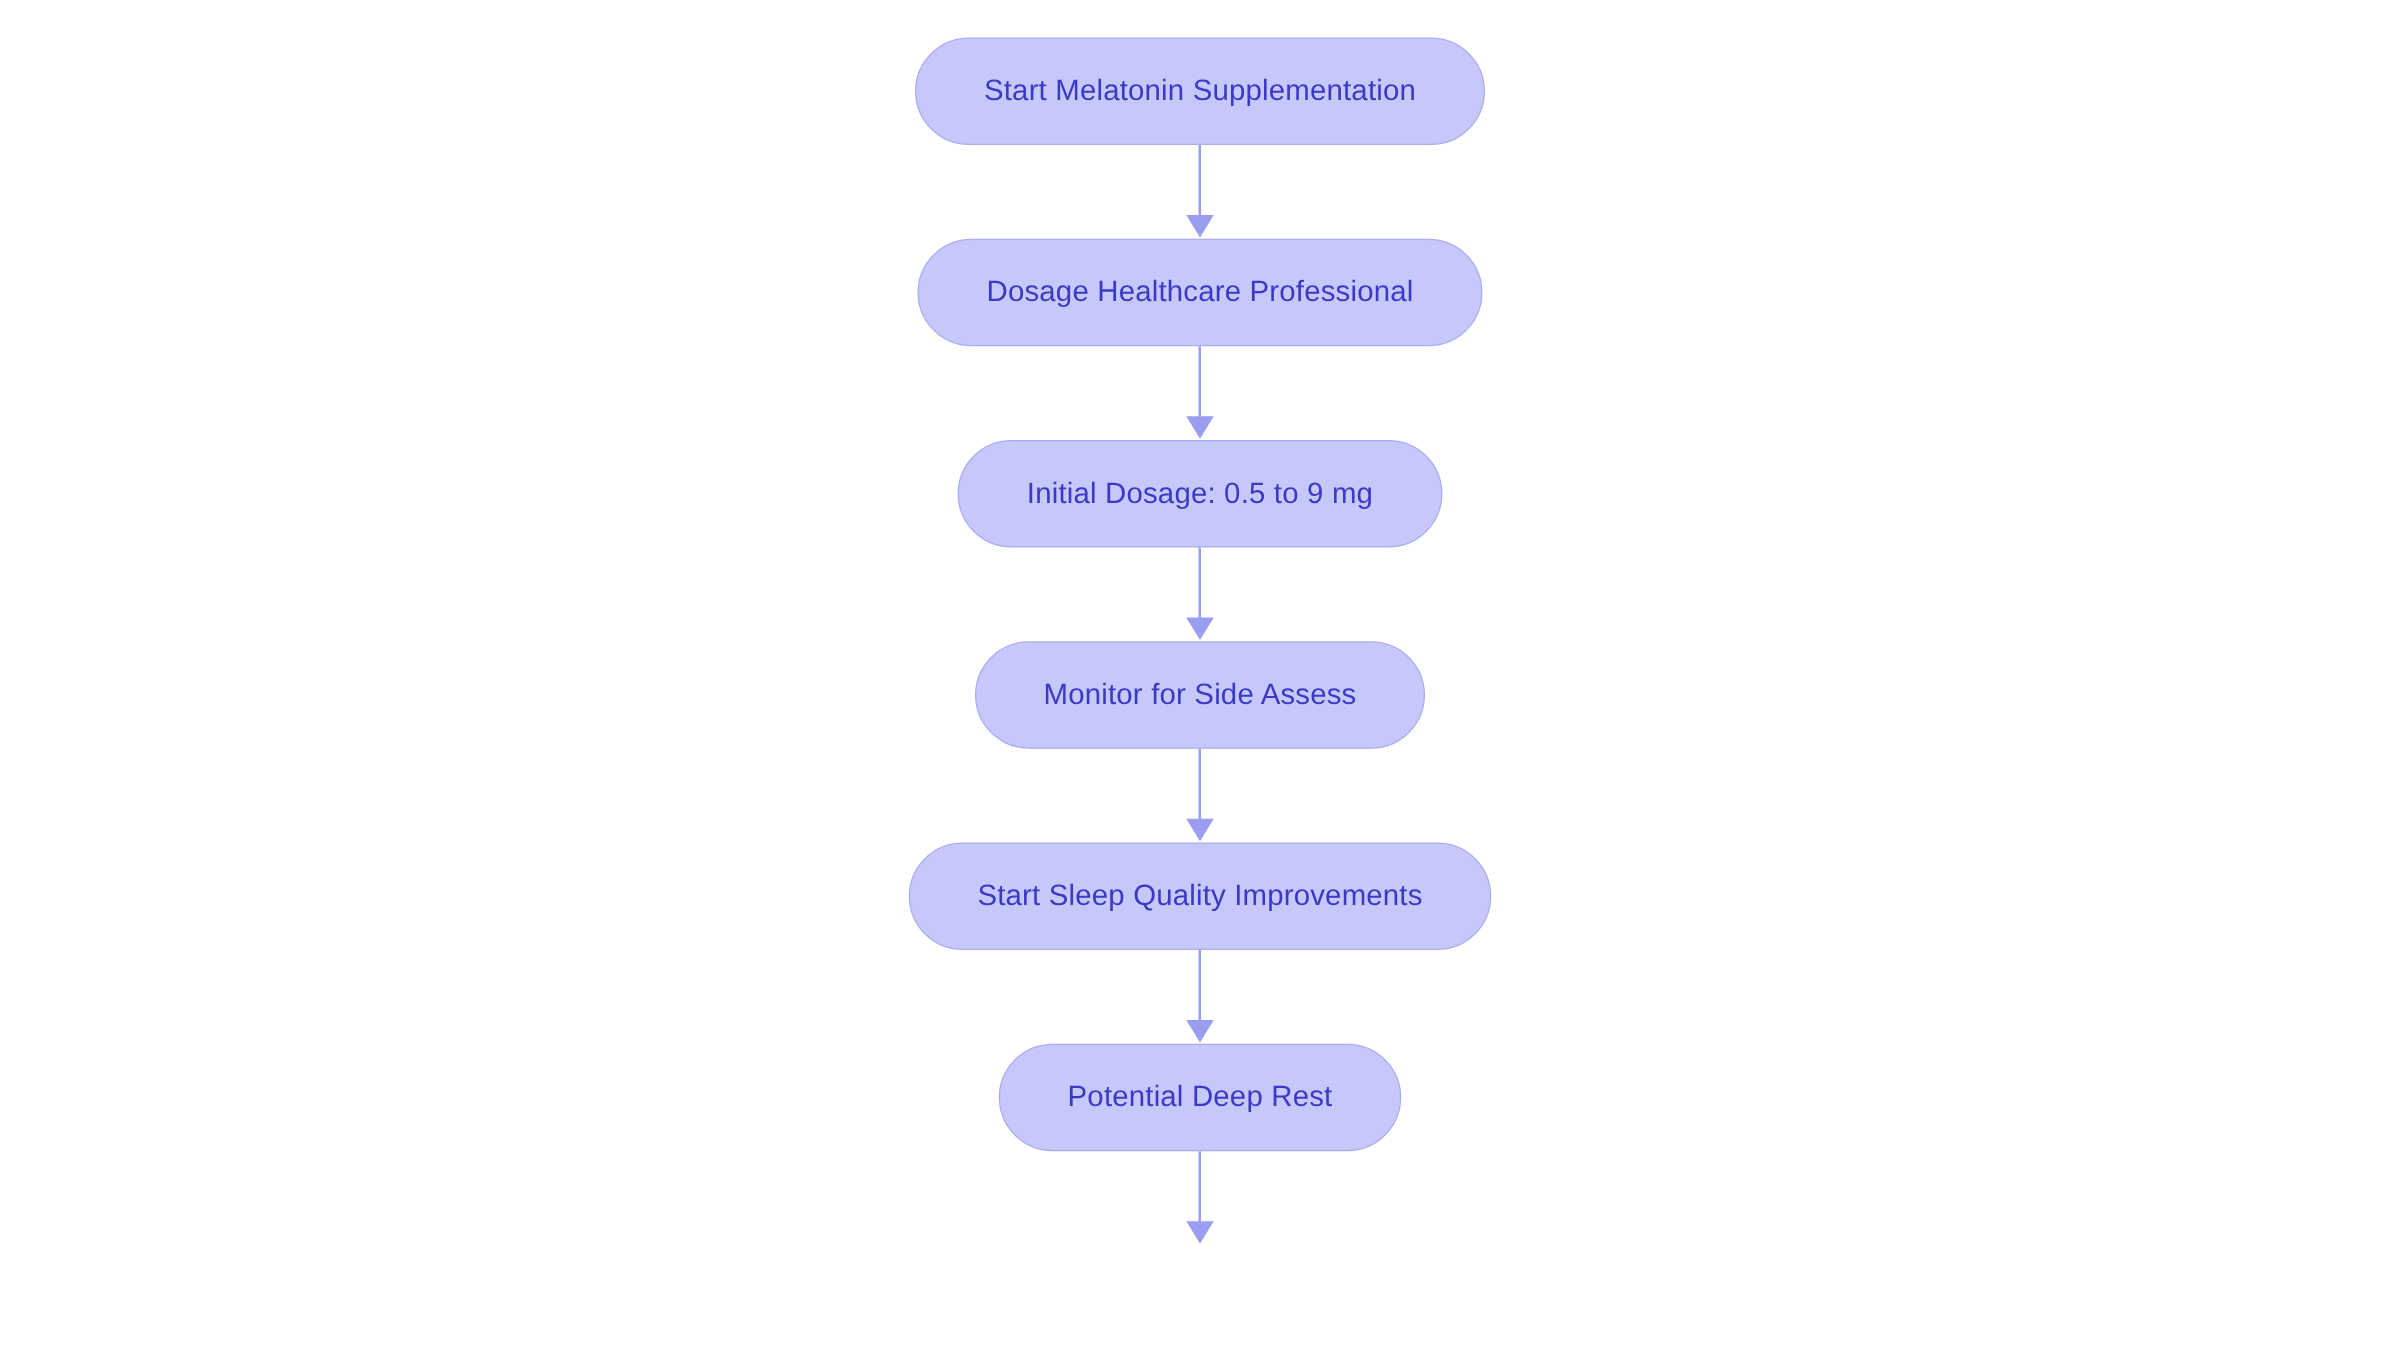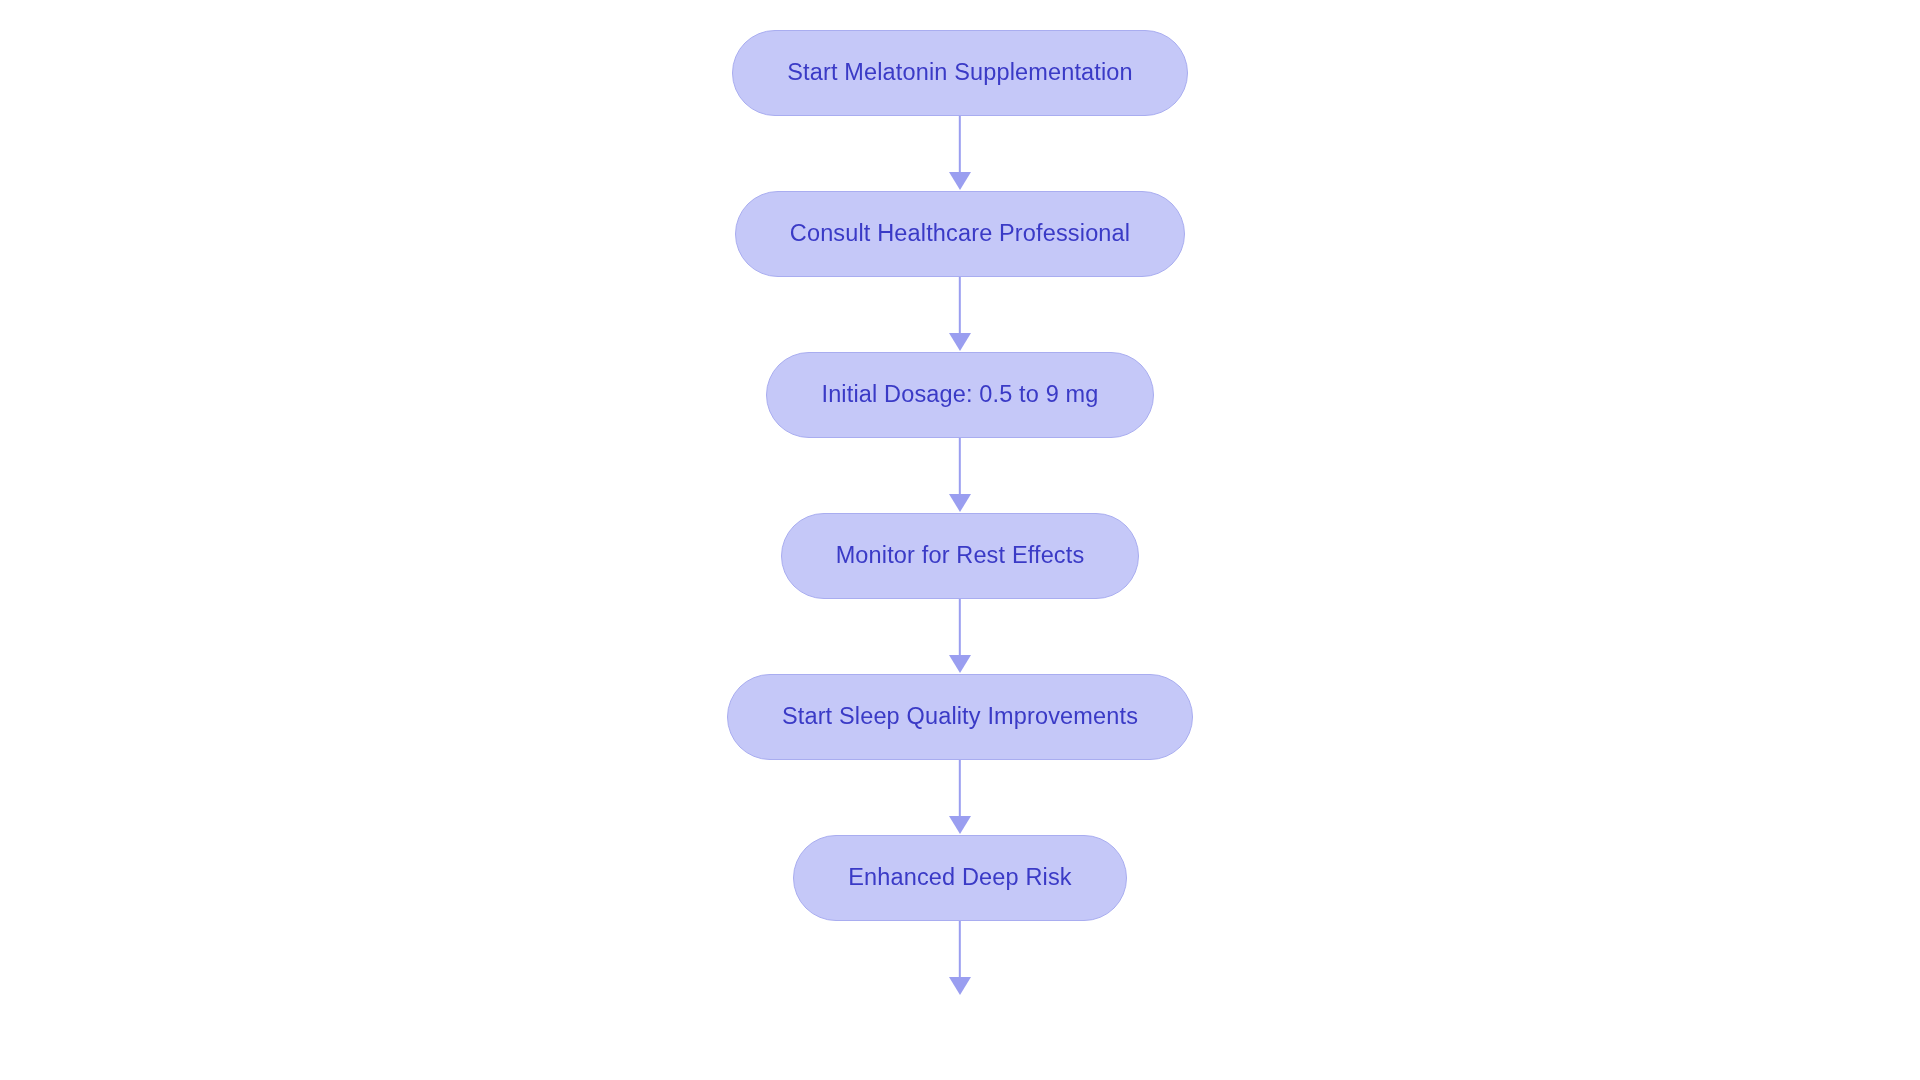--- a/index.html
+++ b/index.html
@@ -101,57 +101,57 @@
     <div class="node">
       <span class="node-label">Start Melatonin Supplementation</span>
     </div>
 
     <div class="connector">
       <div class="connector-line"></div>
       <div class="connector-arrowhead"></div>
     </div>
 
     <div class="node">
-      <span class="node-label">Consult Healthcare Professional</span>
+      <span class="node-label">Dosage Healthcare Professional</span>
     </div>
 
     <div class="connector">
       <div class="connector-line"></div>
       <div class="connector-arrowhead"></div>
     </div>
 
     <div class="node">
       <span class="node-label">Initial Dosage: 0.5 to 9 mg</span>
     </div>
 
     <div class="connector">
       <div class="connector-line"></div>
       <div class="connector-arrowhead"></div>
     </div>
 
     <div class="node">
-      <span class="node-label">Monitor for Rest Effects</span>
+      <span class="node-label">Monitor for Side Assess</span>
     </div>
 
     <div class="connector">
       <div class="connector-line"></div>
       <div class="connector-arrowhead"></div>
     </div>
 
     <div class="node">
       <span class="node-label">Start Sleep Quality Improvements</span>
     </div>
 
     <div class="connector">
       <div class="connector-line"></div>
       <div class="connector-arrowhead"></div>
     </div>
 
     <div class="node">
-      <span class="node-label">Enhanced Deep Risk</span>
+      <span class="node-label">Potential Deep Rest</span>
     </div>
 
     <div class="connector">
       <div class="connector-line"></div>
       <div class="connector-arrowhead"></div>
     </div>
 
 
   </div>
 </div>

